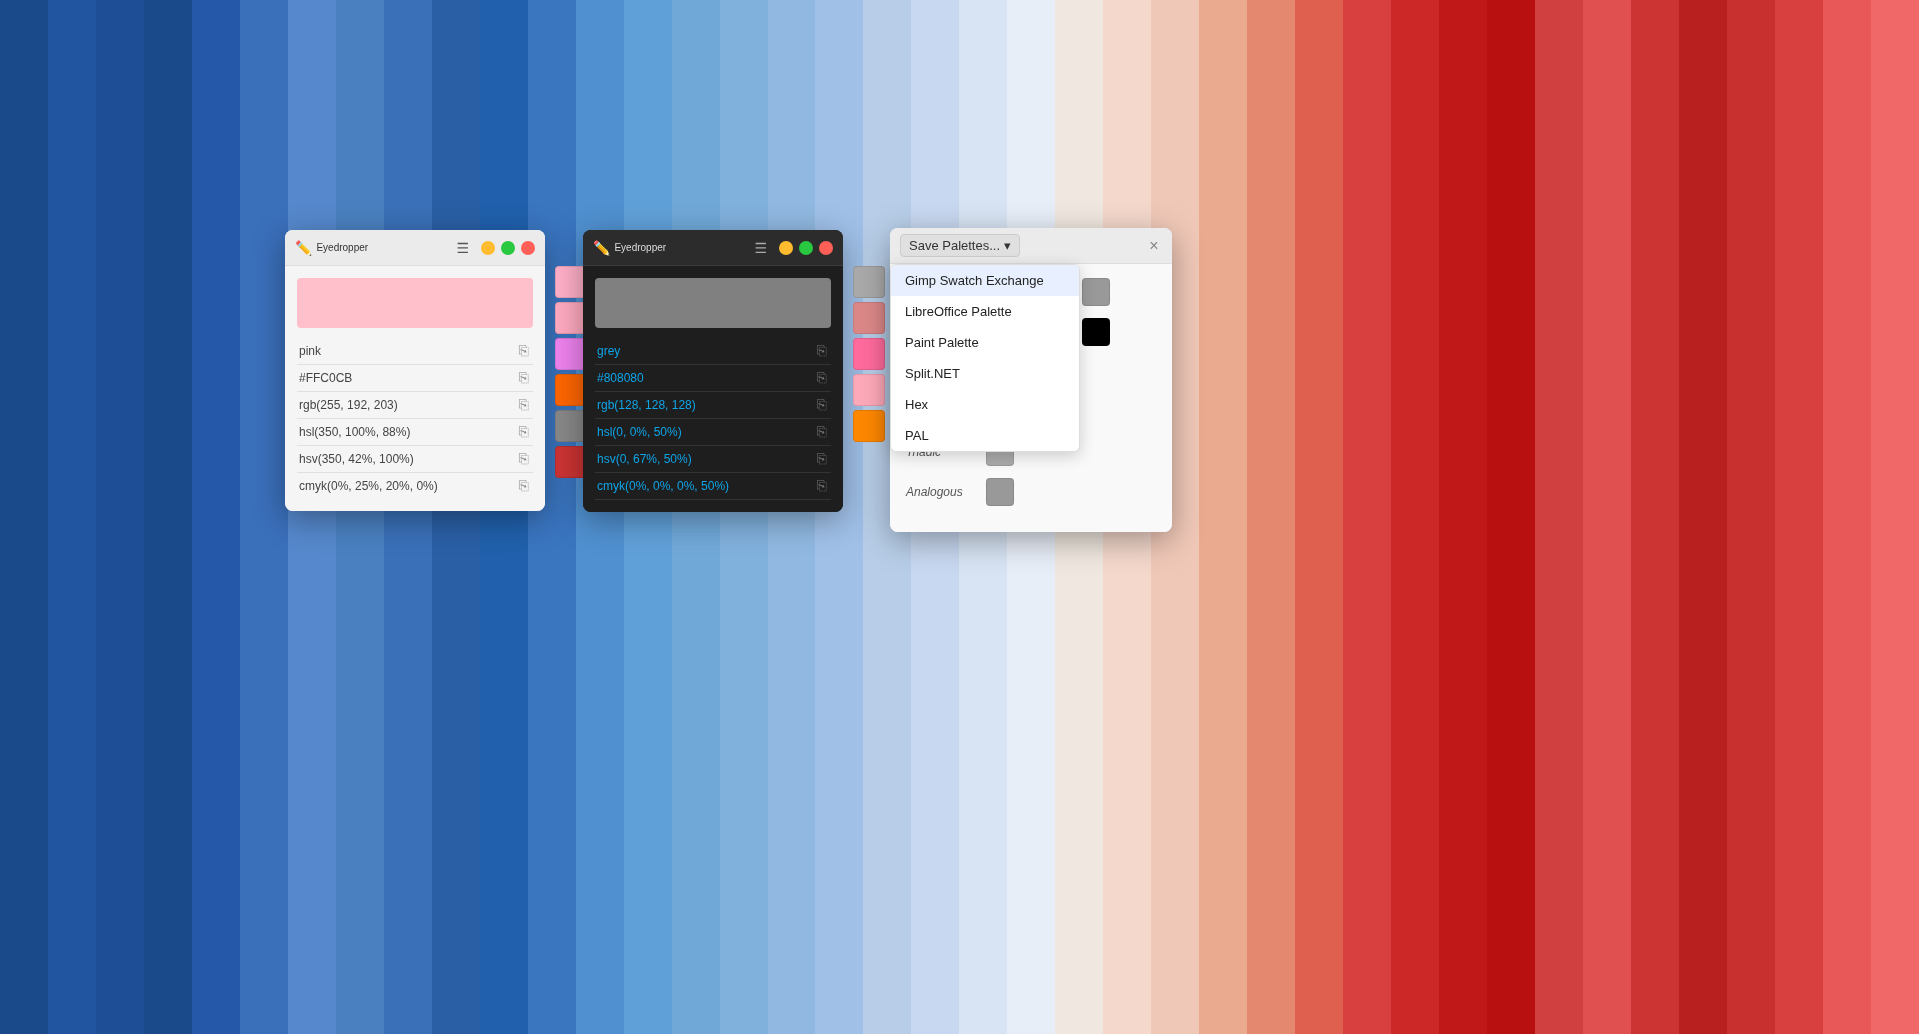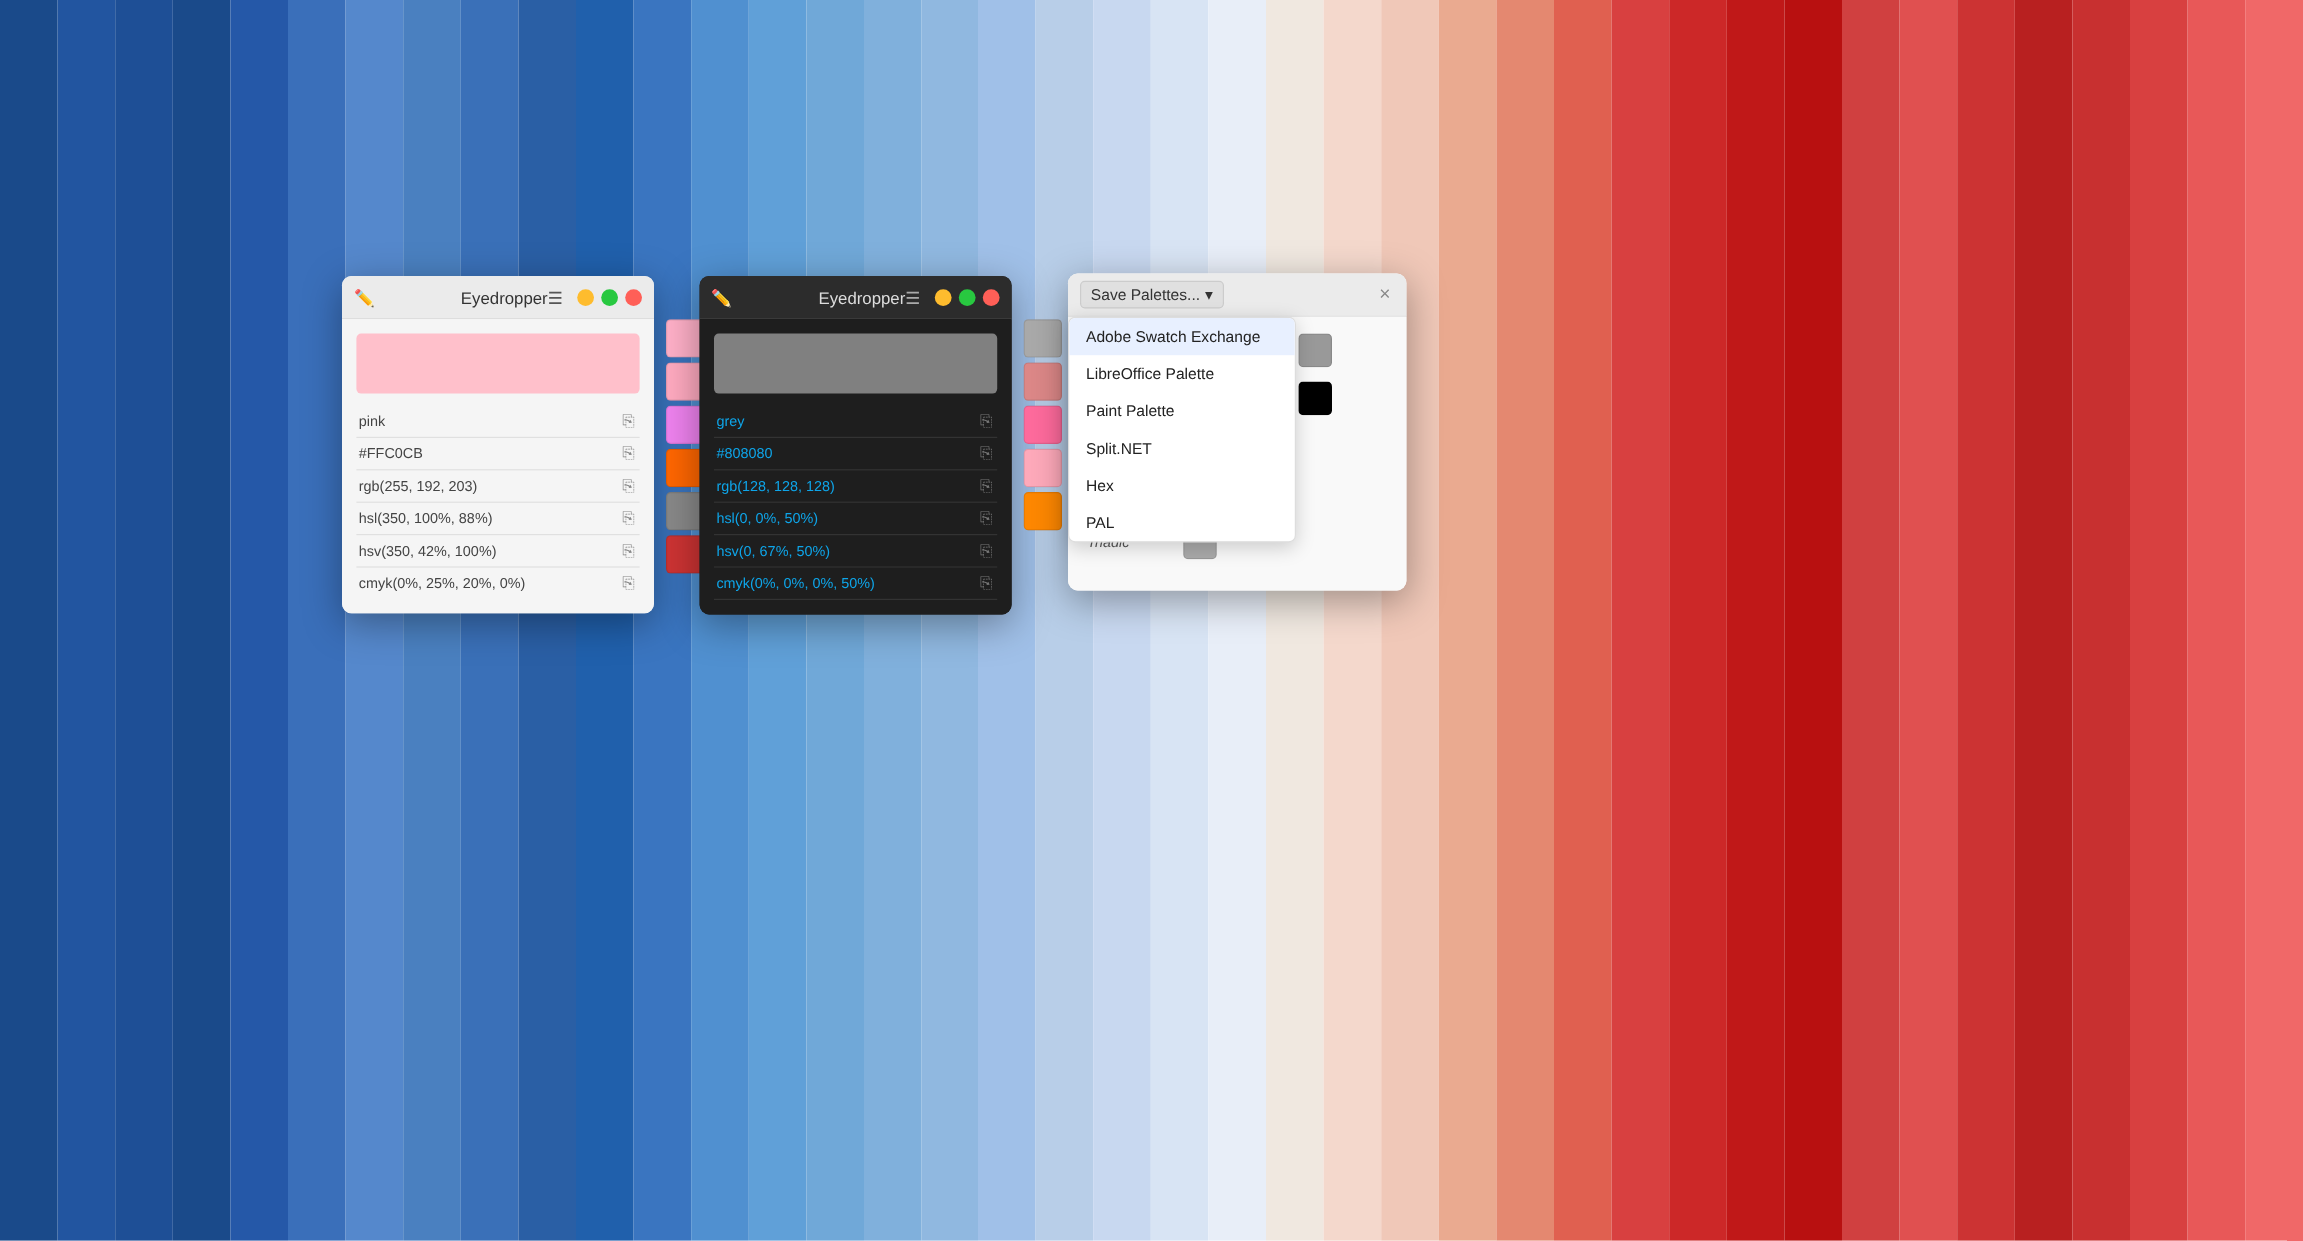--- a/index.html
+++ b/index.html
@@ -28,22 +28,22 @@
     .titlebar {
       display: flex;
       align-items: center;
       height: 36px;
       padding: 0 10px;
       border-radius: 8px 8px 0 0;
       user-select: none;
     }
     .titlebar-title {
       flex: 1;
-      text-align: right;
-      font-size: 14px;
+      text-align: left;
+      font-size: 10px;
       font-weight: 500;
     }
     .titlebar-icon {
       font-size: 14px;
       margin-right: 4px;
       cursor: pointer;
     }
     .titlebar-btns {
       display: flex;
       gap: 6px;
@@ -394,21 +394,21 @@
 
 <div class="window window-save">
   <div class="save-titlebar-area">
     <button class="save-title-btn">
       <span>Save Palettes...</span>
       <span>▾</span>
     </button>
     <button class="save-close-btn">×</button>
 
     <div class="dropdown-menu" id="save-dropdown">
-        <div class="dropdown-item active">Adobe Swatch Exchange</div>
+        <div class="dropdown-item active">Gimp Swatch Exchange</div>
         <div class="dropdown-item">LibreOffice Palette</div>
         <div class="dropdown-item">Paint Palette</div>
         <div class="dropdown-item">Split.NET</div>
         <div class="dropdown-item">Hex</div>
         <div class="dropdown-item">PAL</div>
       </div>
   </div>
   <div class="window-body" id="save-body">
       <div class="palette-row">
         <span class="palette-row-label">Tint</span>
@@ -440,14 +440,20 @@
         <div class="palette-swatches">
           <div class="palette-swatch" style="background: rgb(170, 170, 170);"></div>
         </div>
       </div>
       <div class="palette-row">
         <span class="palette-row-label">Triadic</span>
         <div class="palette-swatches">
           <div class="palette-swatch" style="background: rgb(170, 170, 170);"></div>
         </div>
       </div>
+      <div class="palette-row">
+        <span class="palette-row-label">Analogous</span>
+        <div class="palette-swatches">
+          <div class="palette-swatch" style="background: rgb(153, 153, 153);"></div>
+        </div>
+      </div>
     </div>
 </div>
 
 </body></html>

